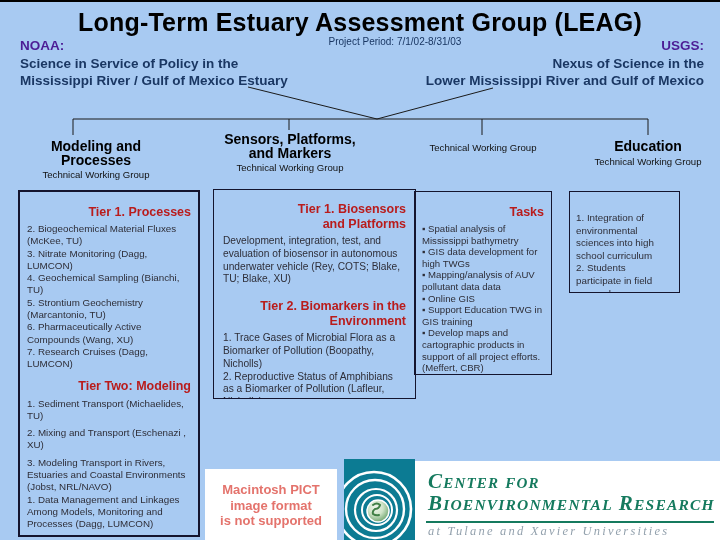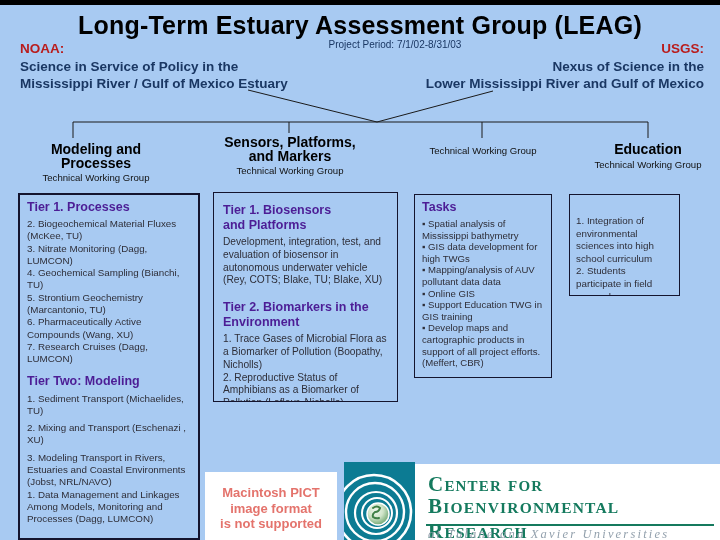--- a/index.html
+++ b/index.html
@@ -1,62 +1,62 @@
 <!DOCTYPE html>
 <html><head>
 <meta charset="utf-8">
 <style>
   html,body{margin:0;padding:0;background:#8a8a8a;}
   #slide{
     position:relative;width:720px;height:540px;box-sizing:border-box;
-    background:#A8CAF2;border-top:5px solid #000000;overflow:hidden;
+    background:#A8CAF2;border-top:2px solid #000000;overflow:hidden;
     font-family:"Liberation Sans",sans-serif;color:#000;
   }
   .abs{position:absolute;}
   .preline{white-space:pre-line;}
   
   .title{top:6px;left:0;right:0;text-align:center;font-size:25px;font-weight:bold;letter-spacing:0.2px;}
-  .agency{font-size:13.5px;font-weight:bold;color:#b91c1c;}
+  .agency{font-size:13.5px;font-weight:bold;color:#4c1d95;}
   .noaa{top:36px;left:20px;}
   .usgs{top:36px;right:16px;}
   .period{top:34px;left:70px;right:0;text-align:center;font-size:10px;color:#1A3763;}
   .subtle{font-size:13.5px;font-weight:bold;color:#1A3763;line-height:17px;}
   .noaa-sub{top:53px;left:20px;}
   .usgs-sub{top:53px;right:16px;text-align:right;}
   
   .connector{left:0;top:0;}
   
   .colhead{text-align:center;}
   .colhead .ct{font-size:14px;font-weight:bold;line-height:13.5px;}
   .colhead .cs{font-size:9.6px;color:#111;margin-top:2px;}
   .ch1{top:138px;left:20px;width:152px;}
   .ch2{top:131px;left:212px;width:156px;}
   .ch3{top:138px;left:407px;width:152px;}
   .ch4{top:138px;left:572px;width:152px;}
   
   .pbox{box-sizing:border-box;background:transparent;overflow:hidden;}
   .box1{left:18px;top:188px;width:182px;height:347px;border:2px solid #14142e;padding:5px 7px;}
-  .box2{left:213px;top:187px;width:185px;height:210px;border:1.5px solid #14142e;padding:10px 9px;}
+  .box2{left:213px;top:187px;width:203px;height:210px;border:1.5px solid #14142e;padding:4px 9px;}
   .box3{left:414px;top:189px;width:138px;height:184px;border:1.5px solid #14142e;padding:5px 7px;}
   .box4{left:569px;top:189px;width:111px;height:102px;border:1.5px solid #14142e;padding:20px 6px;}
-  .bh{font-size:12.5px;font-weight:bold;color:#4c1d95;line-height:15px;margin:0 0 3px 0;}
+  .bh{font-size:12.5px;font-weight:bold;color:#b91c1c;line-height:15px;margin:8px 0 3px 0;text-align:right;}
   .bh2{margin-top:8px;margin-bottom:4px;}
   .bh2b{margin-top:13px;margin-bottom:3px;}
   .bi{font-size:9.8px;color:#2e2e38;line-height:12.3px;}
   .bi2{font-size:10.2px;color:#2e2e38;line-height:12.8px;}
   .sp{margin-bottom:5px;}
   .b3i{font-size:9.6px;color:#2e2e38;line-height:11.6px;}
   .b4i{font-size:9.8px;color:#2e2e38;line-height:12.6px;}
   
   .pictbox{left:205px;top:467px;width:132px;height:73px;background:#ffffff;
     display:flex;align-items:center;justify-content:center;text-align:center;
     font-size:13px;font-weight:bold;line-height:15.5px;color:#E4736C;}
   .tealsq{left:344px;top:457px;width:71px;height:83px;background:#0C7B93;overflow:hidden;}
   .band{left:415px;top:459px;width:305px;height:81px;background:#ffffff;font-family:"Liberation Serif",serif;}
-  .lrow{position:absolute;left:13px;color:#157A5E;letter-spacing:1.2px;font-weight:bold;}
+  .lrow{position:absolute;left:13px;color:#157A5E;letter-spacing:1.2px;font-weight:bold;font-style:italic;}
   .lrow1{top:8px;font-size:15px;}
   .lrow2{top:30px;font-size:15.5px;}
   .li{font-size:21px;}
   .lsp{display:inline-block;width:6px;}
   .grule{position:absolute;left:11px;right:6px;top:60px;height:1.5px;background:#157A5E;}
   .tagline{position:absolute;left:13px;top:63px;font-size:12.5px;font-style:italic;color:#93A1AD;letter-spacing:2.2px;}
 </style>
 </head>
 <body>
 

